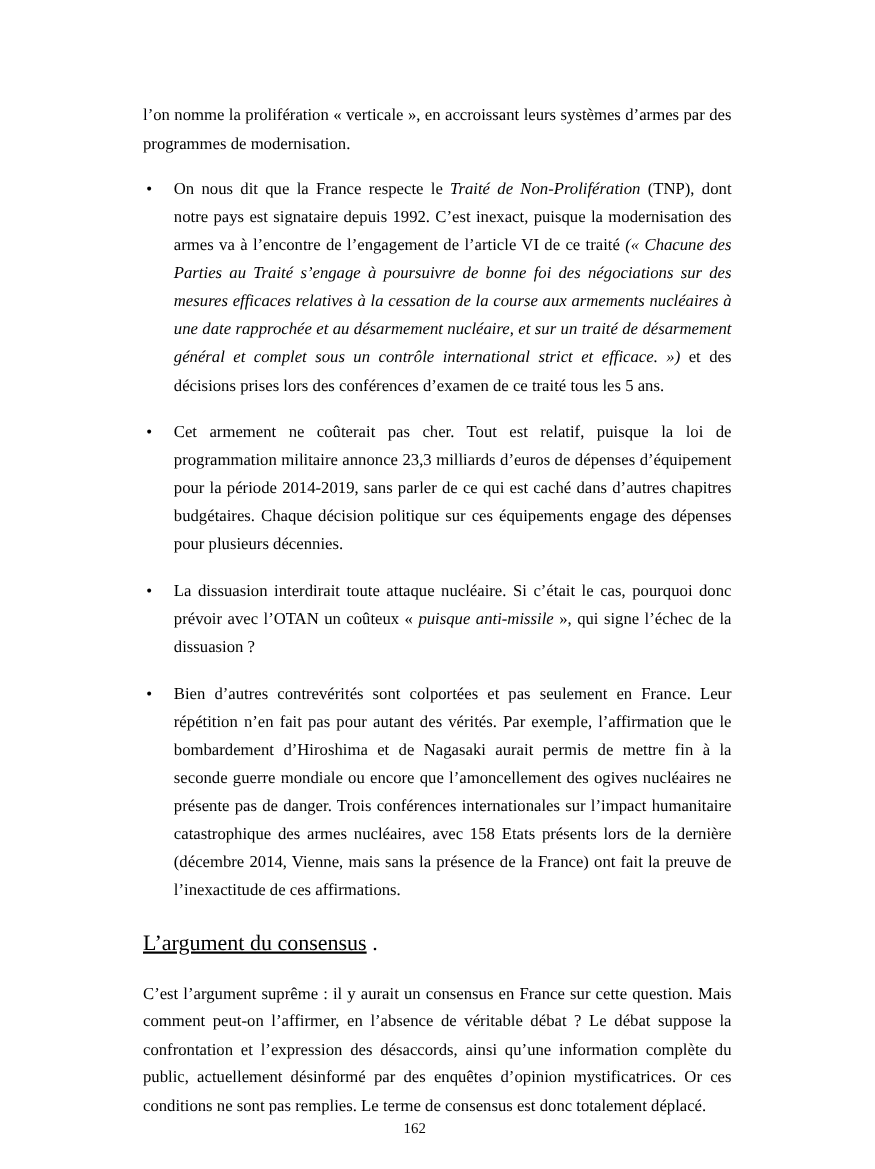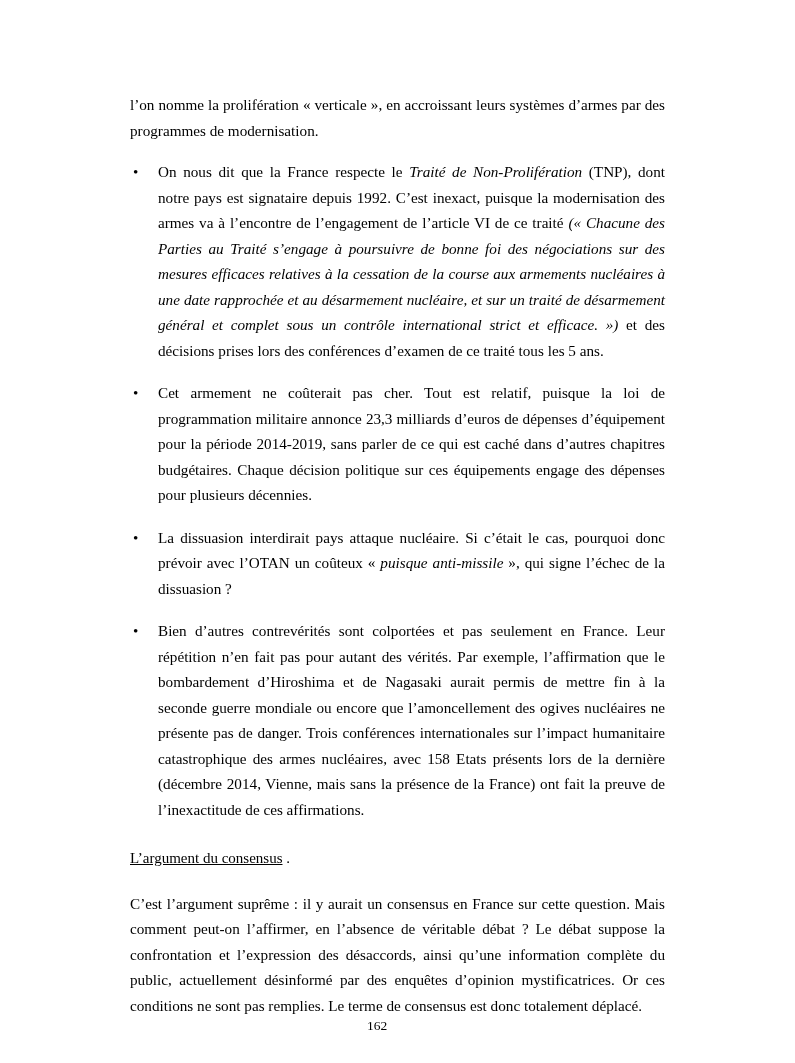--- a/index.html
+++ b/index.html
@@ -56,21 +56,21 @@
   }
   em.italic {
     font-style: italic;
   }
   .quote {
     font-style: italic;
   }
   .section-heading {
     margin-top: 24px;
     margin-bottom: 19px;
-    font-size: 15px;
+    font-size: 20px;
     line-height: 25.5px;
   }
   .section-heading .underlined {
     text-decoration: underline;
   }
   .closing p {
     margin-bottom: 10px;
   }
   .page-number {
     position: absolute;
@@ -97,21 +97,21 @@
         <span><span>On nous dit que la France respecte le </span><em class="italic">Traité de Non-Prolifération</em><span> (TNP), dont notre pays est signataire depuis 1992. C’est inexact, puisque la modernisation des armes va à l’encontre de l’engagement de l’article VI de ce traité </span><em class="italic quote">(« Chacune des Parties au Traité s’engage à poursuivre de bonne foi des négociations sur des mesures efficaces relatives à la cessation de la course aux armements nucléaires à une date rapprochée et au désarmement nucléaire, et sur un traité de désarmement général et complet sous un contrôle international strict et efficace. »)</em><span> et des décisions prises lors des conférences d’examen de ce traité tous les 5 ans.</span></span>
       </li>
 
       <li>
         <span class="bullet">•</span>
         <span>Cet armement ne coûterait pas cher. Tout est relatif, puisque la loi de programmation militaire annonce 23,3 milliards d’euros de dépenses d’équipement pour la période 2014-2019, sans parler de ce qui est caché dans d’autres chapitres budgétaires. Chaque décision politique sur ces équipements engage des dépenses pour plusieurs décennies.</span>
       </li>
 
       <li>
         <span class="bullet">•</span>
-        <span><span>La dissuasion interdirait pays attaque nucléaire. Si c’était le cas, pourquoi donc prévoir avec l’OTAN un coûteux « </span><em class="italic">puisque anti-missile</em><span> », qui signe l’échec de la dissuasion ?</span></span>
+        <span><span>La dissuasion interdirait toute attaque nucléaire. Si c’était le cas, pourquoi donc prévoir avec l’OTAN un coûteux « </span><em class="italic">puisque anti-missile</em><span> », qui signe l’échec de la dissuasion ?</span></span>
       </li>
 
       <li>
         <span class="bullet">•</span>
         <span>Bien d’autres contrevérités sont colportées et pas seulement en France. Leur répétition n’en fait pas pour autant des vérités. Par exemple, l’affirmation que le bombardement d’Hiroshima et de Nagasaki aurait permis de mettre fin à la seconde guerre mondiale ou encore que l’amoncellement des ogives nucléaires ne présente pas de danger. Trois conférences internationales sur l’impact humanitaire catastrophique des armes nucléaires, avec 158 Etats présents lors de la dernière (décembre 2014, Vienne, mais sans la présence de la France) ont fait la preuve de l’inexactitude de ces affirmations.</span>
       </li>
     </ul>
 
     <div class="section-heading">
       <span class="underlined">L’argument du consensus</span><span> .</span>

